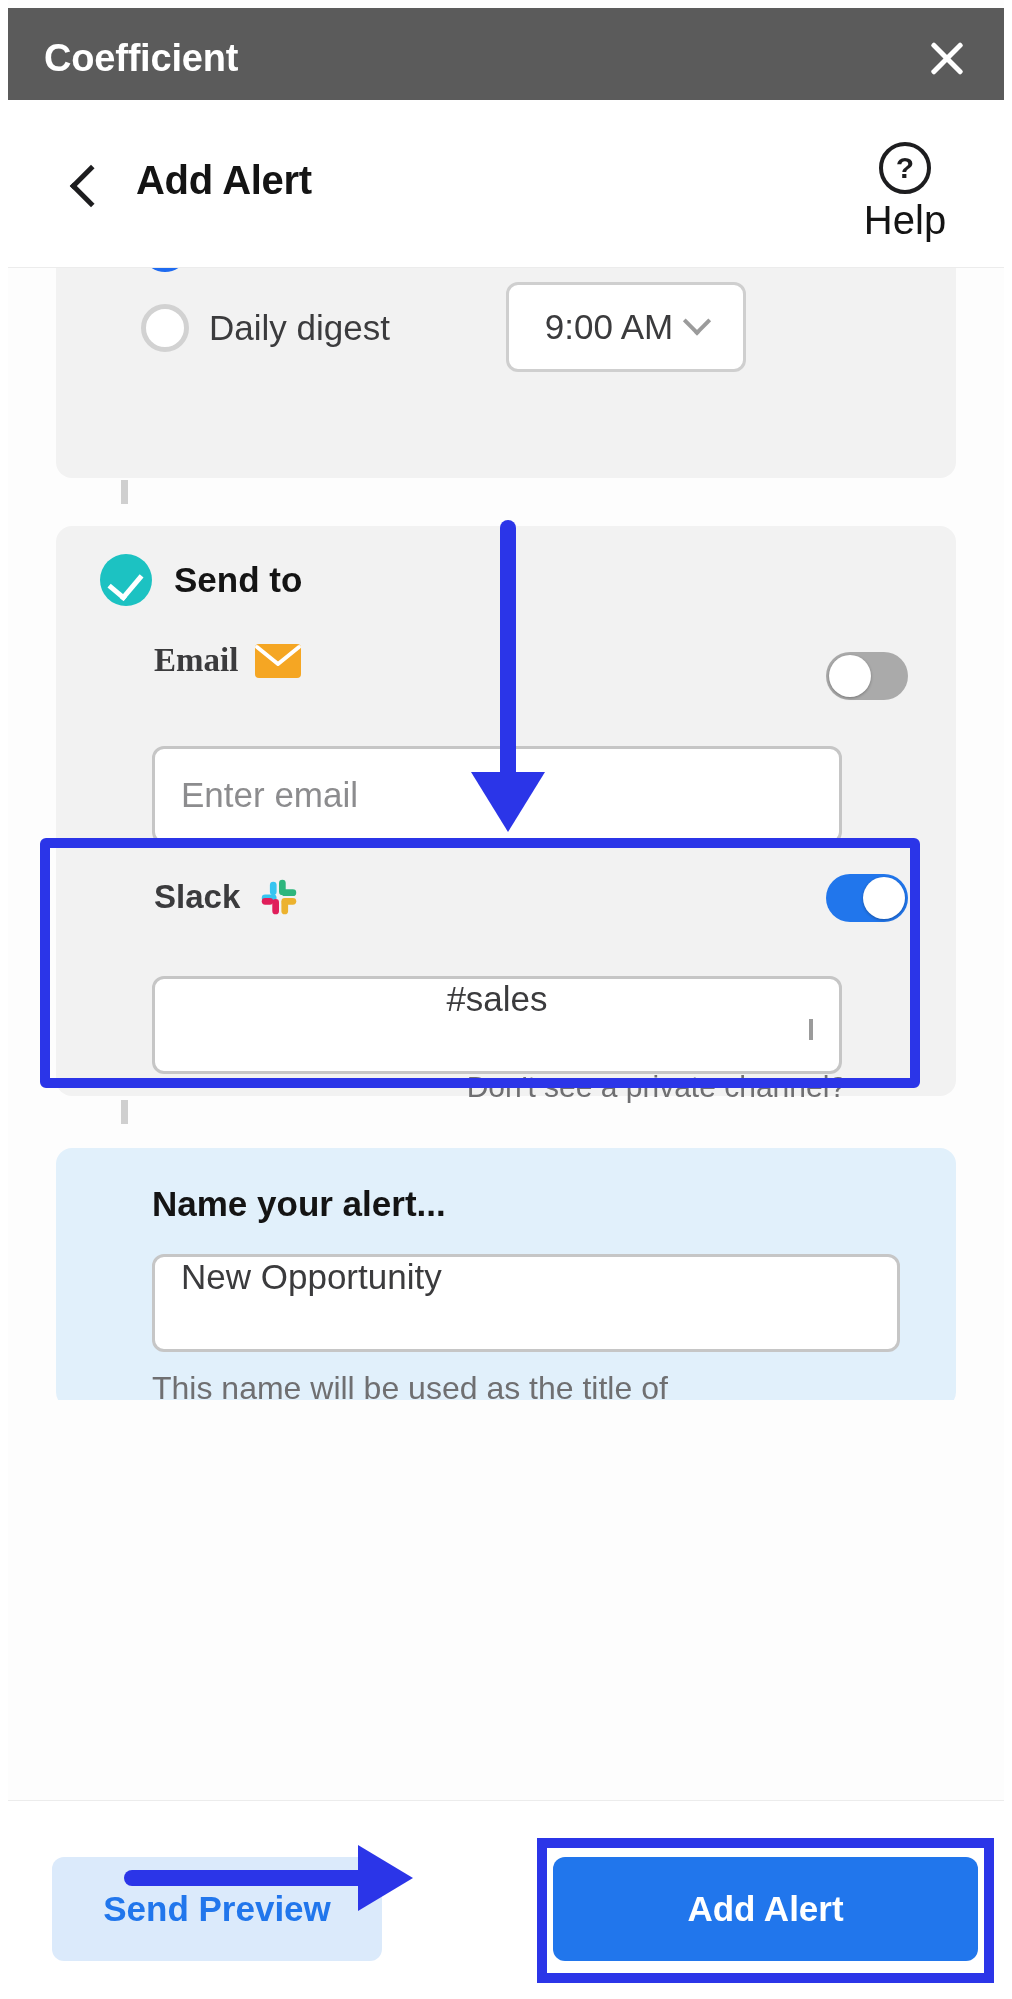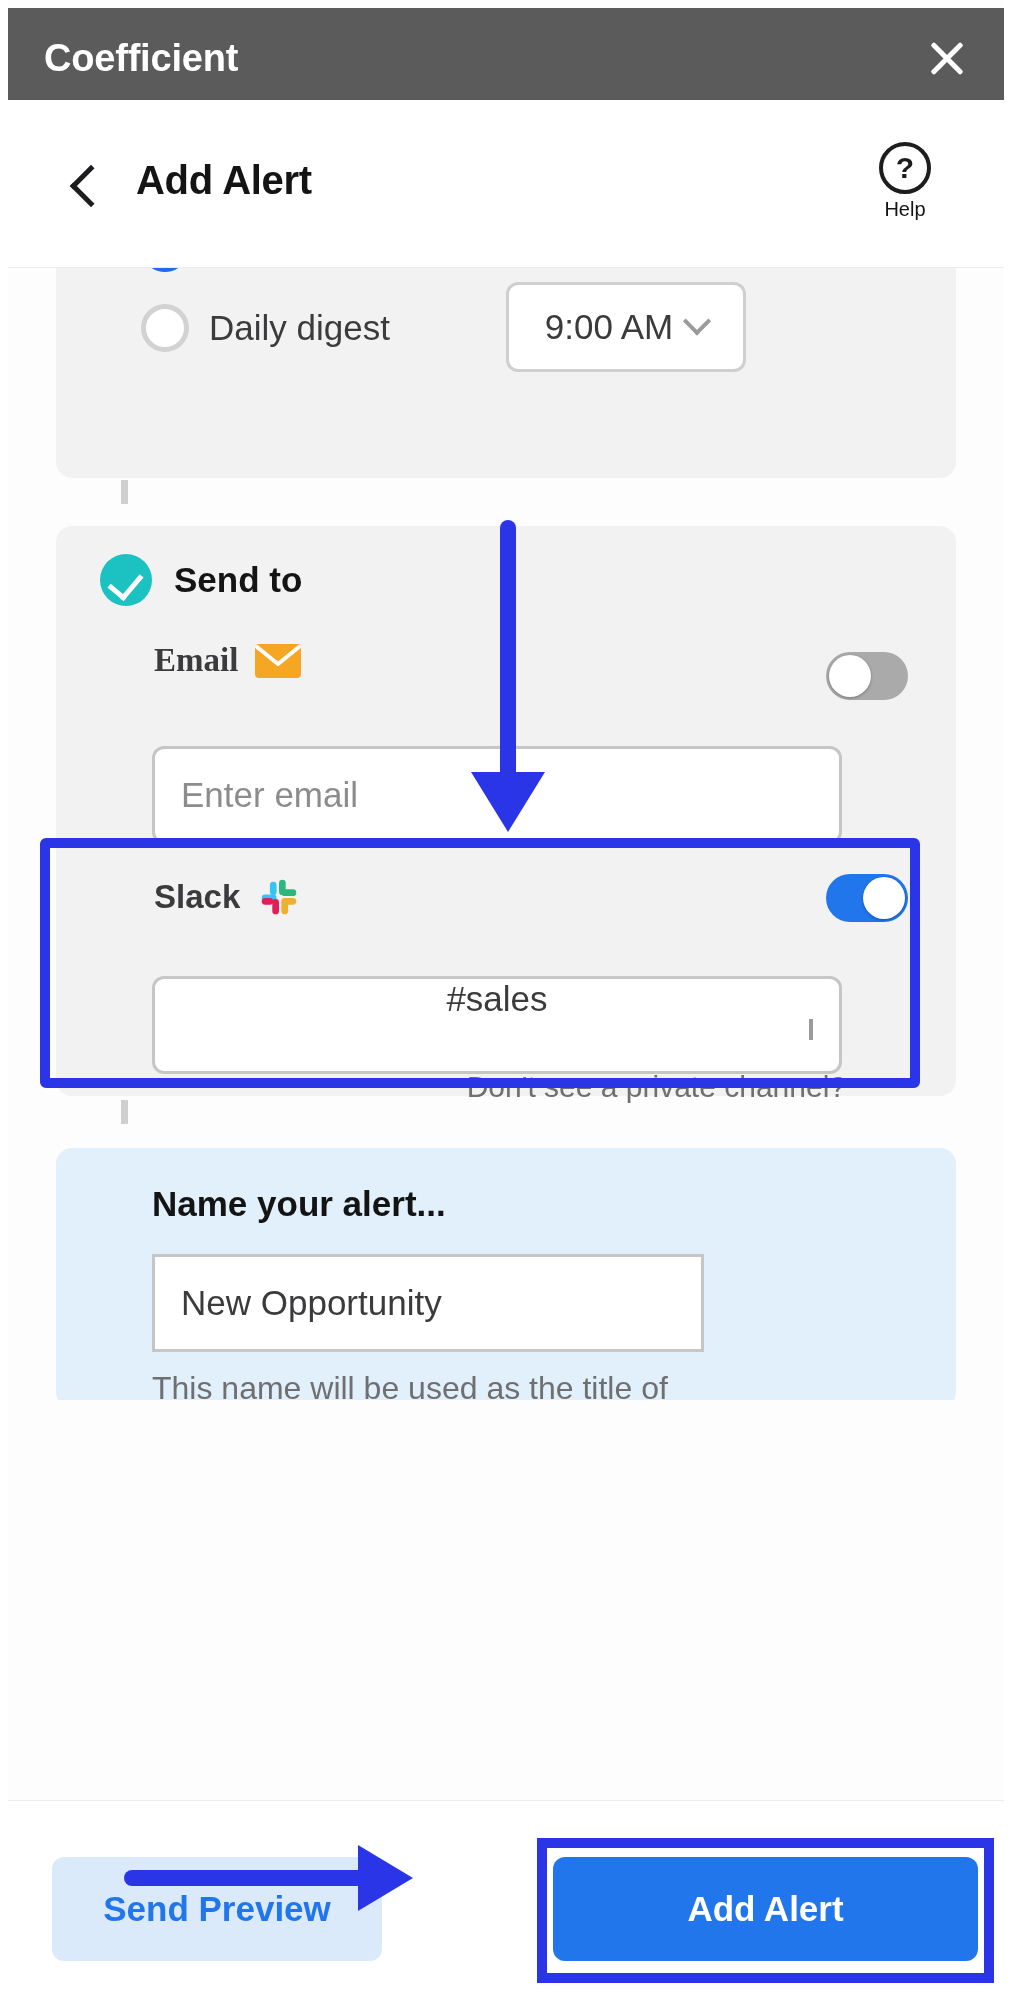--- a/index.html
+++ b/index.html
@@ -99,21 +99,21 @@
     margin: 0 auto 4px;
     border: 4px solid #1d1d1f;
     border-radius: 50%;
     color: #1d1d1f;
     font-size: 30px;
     font-weight: bold;
     line-height: 44px;
     text-align: center;
   }
   .help-label {
-    font-size: 20px;
+    font-size: 40px;
     color: #141414;
   }
 
   
   .body-area {
     position: absolute;
     left: 0; top: 268px;
     width: 996px;
     height: 1132px;
     overflow: hidden;
@@ -301,26 +301,26 @@
   .name-title {
     position: absolute;
     left: 96px; top: 36px;
     font-size: 35px;
     font-weight: bold;
     color: #141414;
   }
   .name-field {
     position: absolute;
     left: 96px; top: 106px;
-    width: 552px; height: 98px;
+    width: 748px; height: 98px;
     background: #ffffff;
     border: 3px solid #c6c6c6;
-    border-radius: 0;
-    display: flex;
-    align-items: center;
+    border-radius: 12px;
+    display: flex;
+    align-items: flex-start;
     padding: 0 26px;
     cursor: text;
   }
   .name-field .val { font-size: 35px; color: #3b3b3d; }
   .name-hint {
     position: absolute;
     left: 96px; top: 222px;
     font-size: 32px;
     color: #6f6f71;
   }

